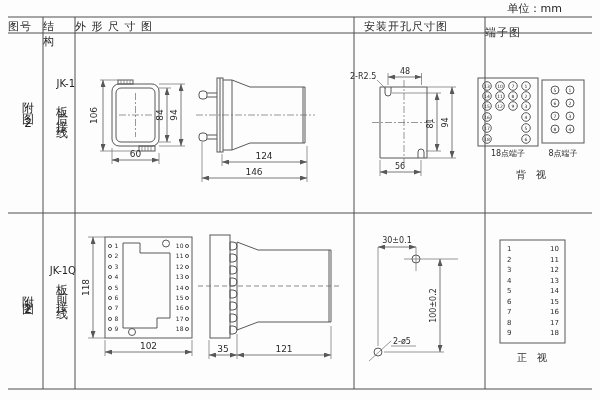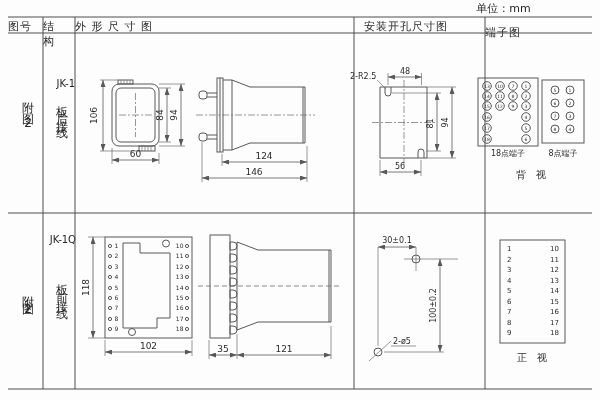--- a/index.html
+++ b/index.html
@@ -17,34 +17,34 @@
   .dim{stroke:#585858;stroke-width:0.8;fill:none}
   .cl{stroke:#6b6b6b;stroke-width:0.7;fill:none;stroke-dasharray:7 2 2 2}
   .dash{stroke:#6b6b6b;stroke-width:0.8;fill:none;stroke-dasharray:5 3}
   svg text{font-family:"DejaVu Sans","Liberation Sans",sans-serif;fill:#2b2b2b;stroke:none}
   .t9{font-size:9px}.t8{font-size:8px}.t7{font-size:7px}.t6{font-size:6px}
   .t45{font-size:4.5px}.t10{font-size:10px}
 </style>
 </head>
 <body>
 
-<div class="abs unit" style="left:436px;top:1px;width:135px;text-align:center">单位：mm</div>
+<div class="abs unit" style="left:427px;top:1px;width:135px;text-align:right">单位：mm</div>
 
 <div class="abs hdr" style="left:8px;top:19px;width:35px">图号</div>
 <div class="abs hdr" style="left:43px;top:19px;width:23px">结构</div>
 <div class="abs hdr" style="left:75px;top:19px;width:265px">外 形 尺 寸 图</div>
 <div class="abs hdr" style="left:364px;top:19px;width:141px">安装开孔尺寸图</div>
 <div class="abs hdr" style="left:485px;top:25px;width:107px">端子图</div>
 
 <div class="abs vert" style="left:19px;top:92px;letter-spacing:12px">附图2</div>
 <div class="abs model" style="left:43px;top:78px;width:32px">JK-1</div>
 <div class="abs vert" style="left:53px;top:96px;letter-spacing:7px">板后接线</div>
 
 <div class="abs vert" style="left:19px;top:286px;letter-spacing:8px">附图2</div>
-<div class="abs model" style="left:42px;top:234px;width:34px">JK-1Q</div>
+<div class="abs model" style="left:42px;top:265px;width:34px">JK-1Q</div>
 <div class="abs vert" style="left:53px;top:274px;letter-spacing:8px">板前接线</div>
 
 <svg width="600" height="400" viewBox="0 0 600 400">
   <defs>
     <marker id="arr" markerWidth="7" markerHeight="5" refX="7" refY="2.5" orient="auto-start-reverse" markerUnits="userSpaceOnUse">
       <path d="M0,0 L7,2.5 L0,5 Z" fill="#585858"></path>
     </marker>
   </defs>
 
   <g class="grid">

